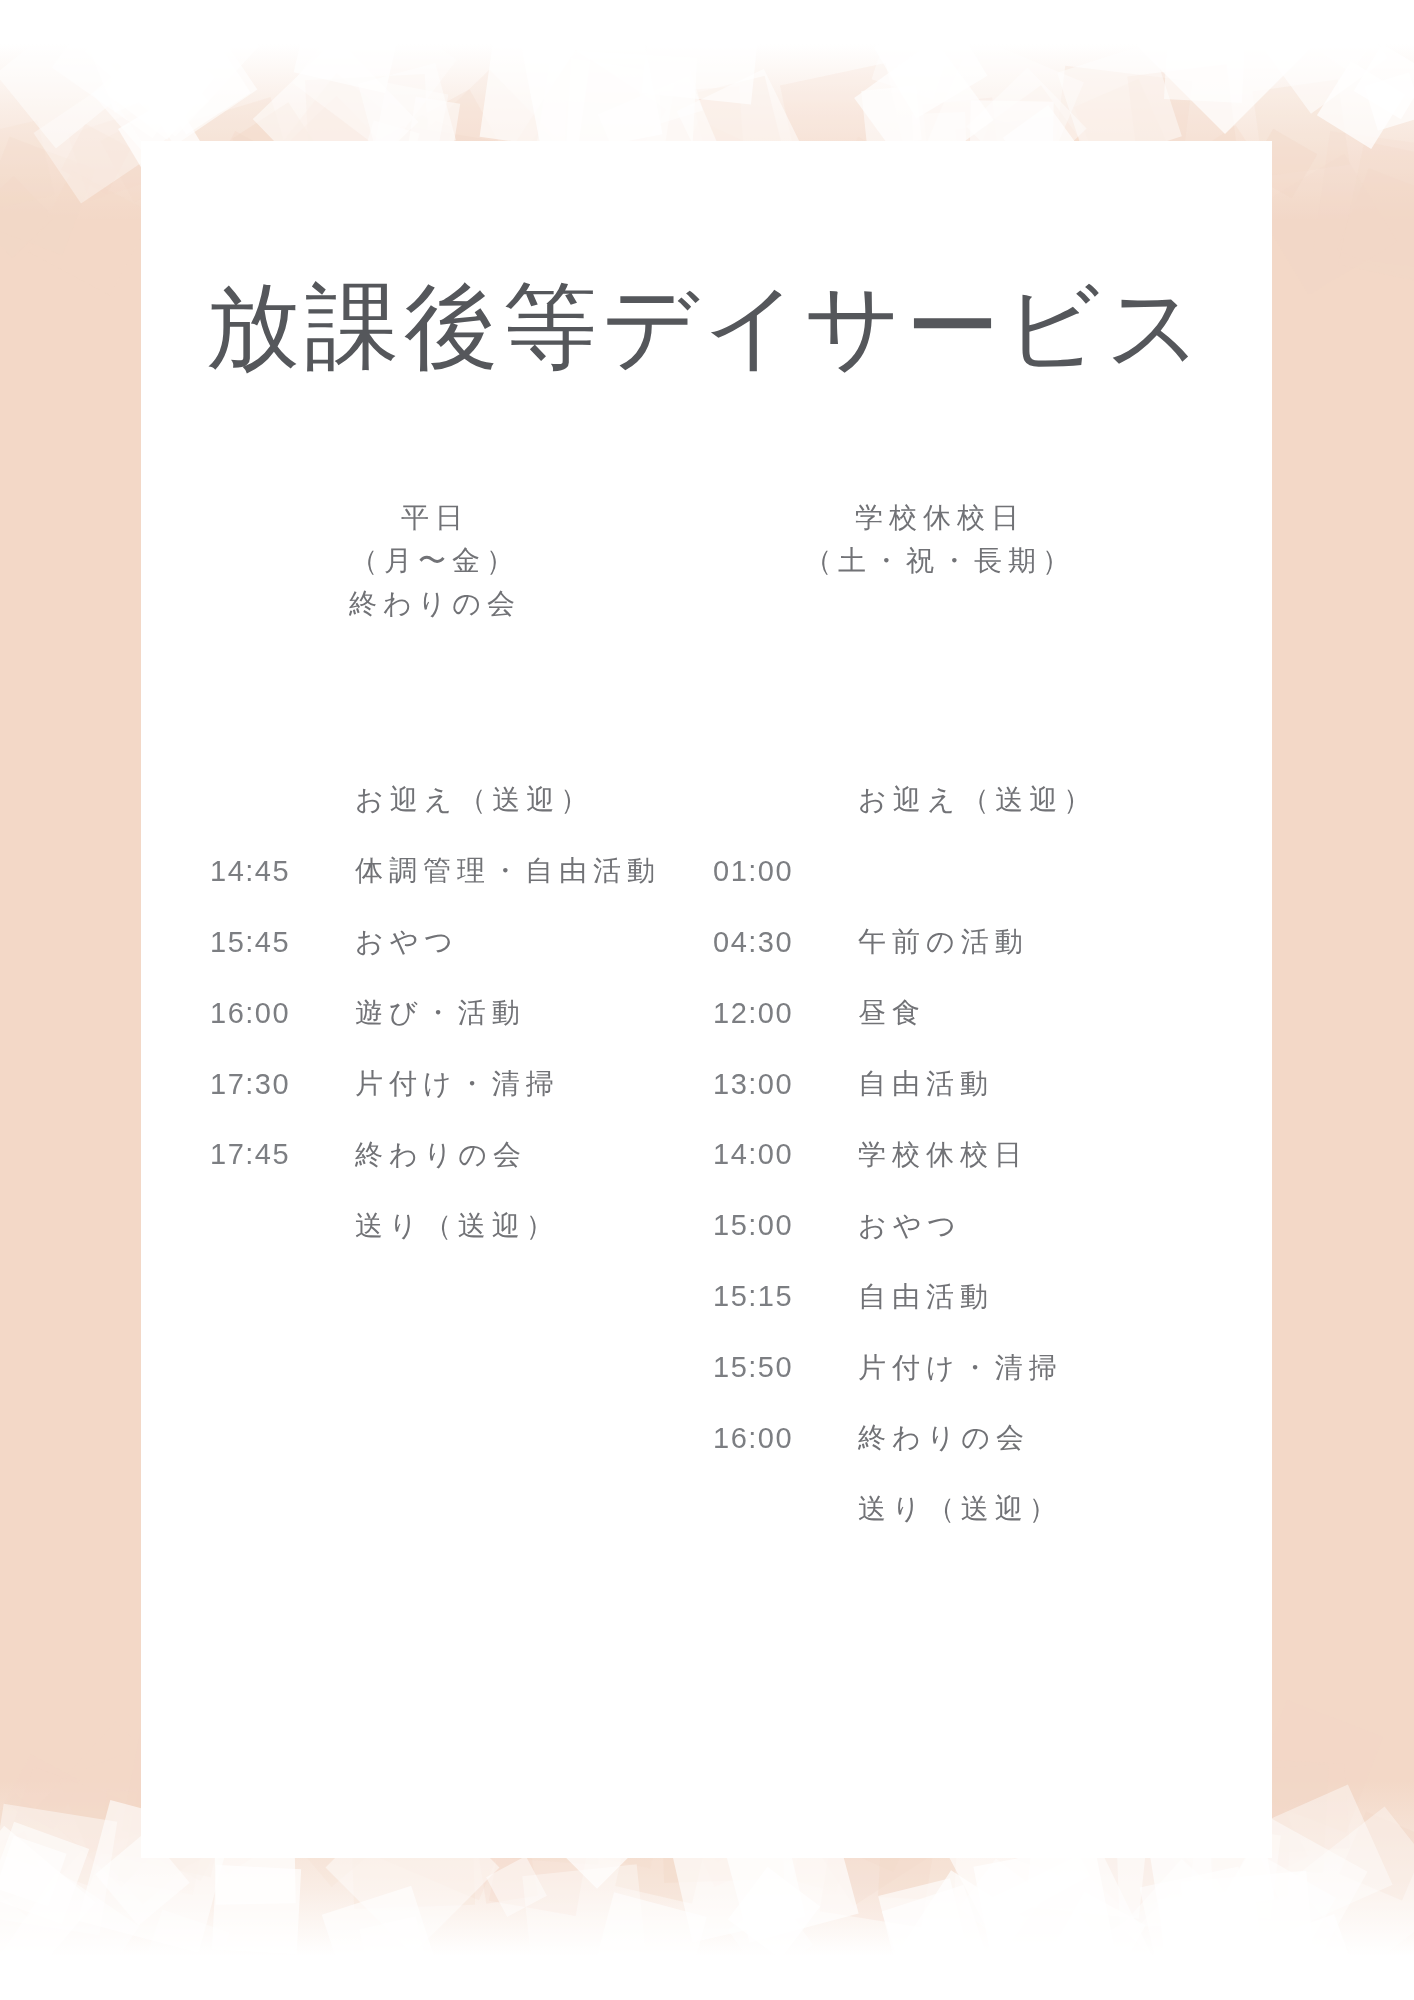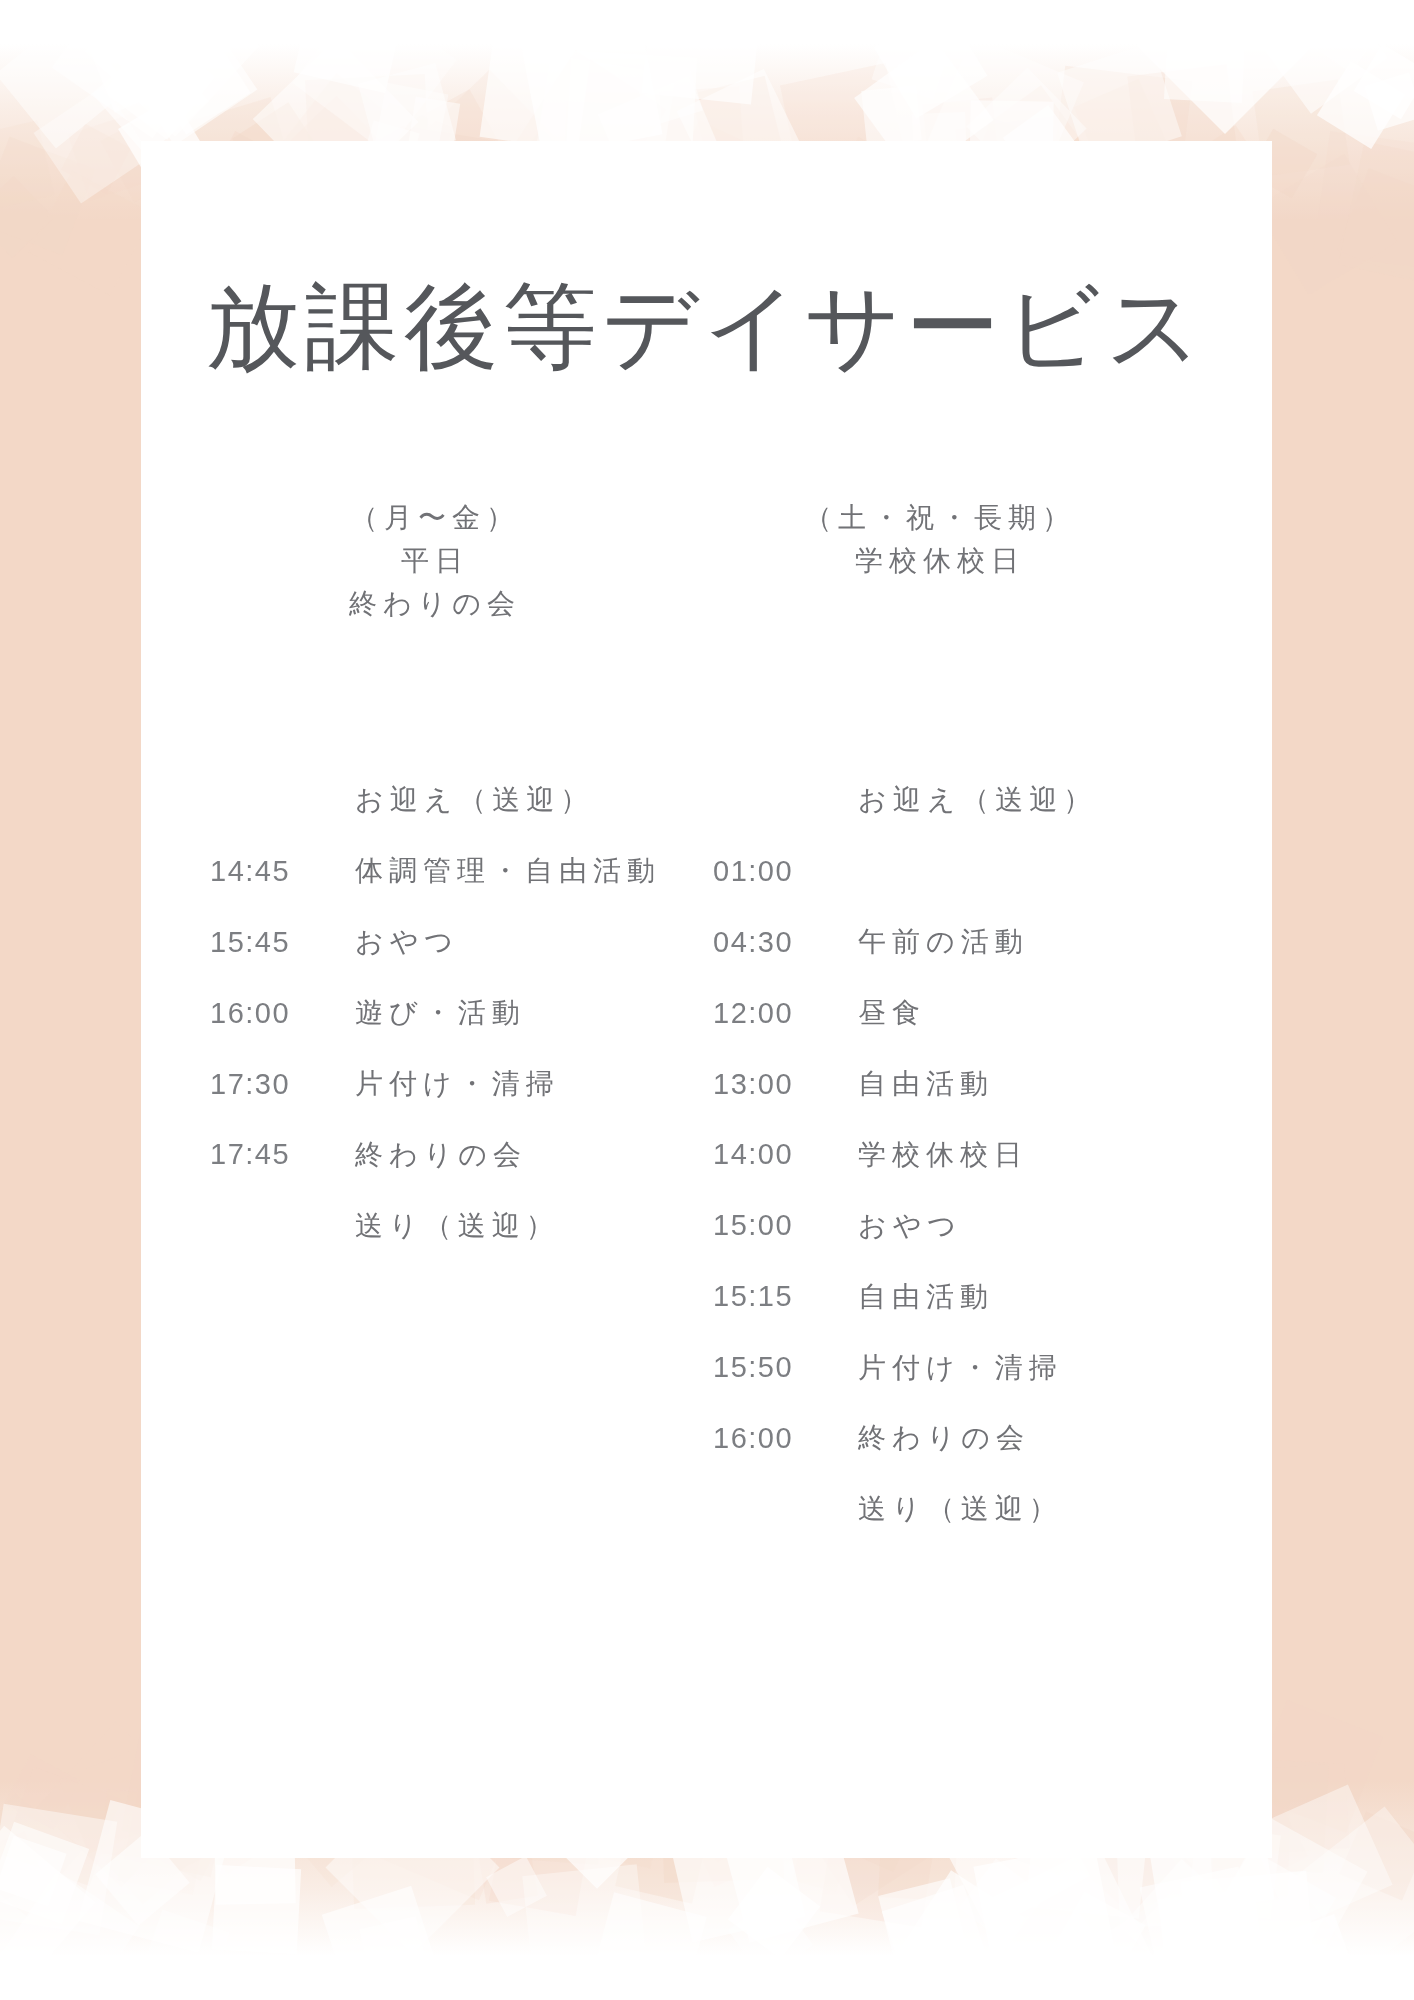--- a/index.html
+++ b/index.html
@@ -282,28 +282,28 @@
         <div class="wsq" style="height: 56px; width: 56px; left: 3px; top: 1843px; transform: rotate(19deg); background: rgb(255, 255, 255); opacity: 0.61;"></div>
         <div class="wsq" style="height: 67px; width: 67px; left: 109px; top: 1845px; transform: rotate(50deg); background: rgb(255, 255, 255); opacity: 0.58;"></div>
         <div class="wsq" style="height: 123px; width: 123px; left: 984px; top: 1854px; transform: rotate(79deg); background: rgb(255, 255, 255); opacity: 0.73;"></div>
       </div>
   </div>
 
   <div class="paper">
     <h1 class="title">放課後等デイサービス</h1>
 
     <div class="col-header left">
+      <div>平日</div>
       <div>（月〜金）</div>
-      <div>平日</div>
       <div>終わりの会</div>
     </div>
 
     <div class="col-header right">
+      <div>学校休校日</div>
       <div>（土・祝・長期）</div>
-      <div>学校休校日</div>
     </div>
 
     <div class="rows left">
         <div class="row">
           <span class="time"></span>
           <span class="activity">お迎え（送迎）</span>
         </div>
         <div class="row">
           <span class="time">14:45</span>
           <span class="activity">体調管理・自由活動</span>

